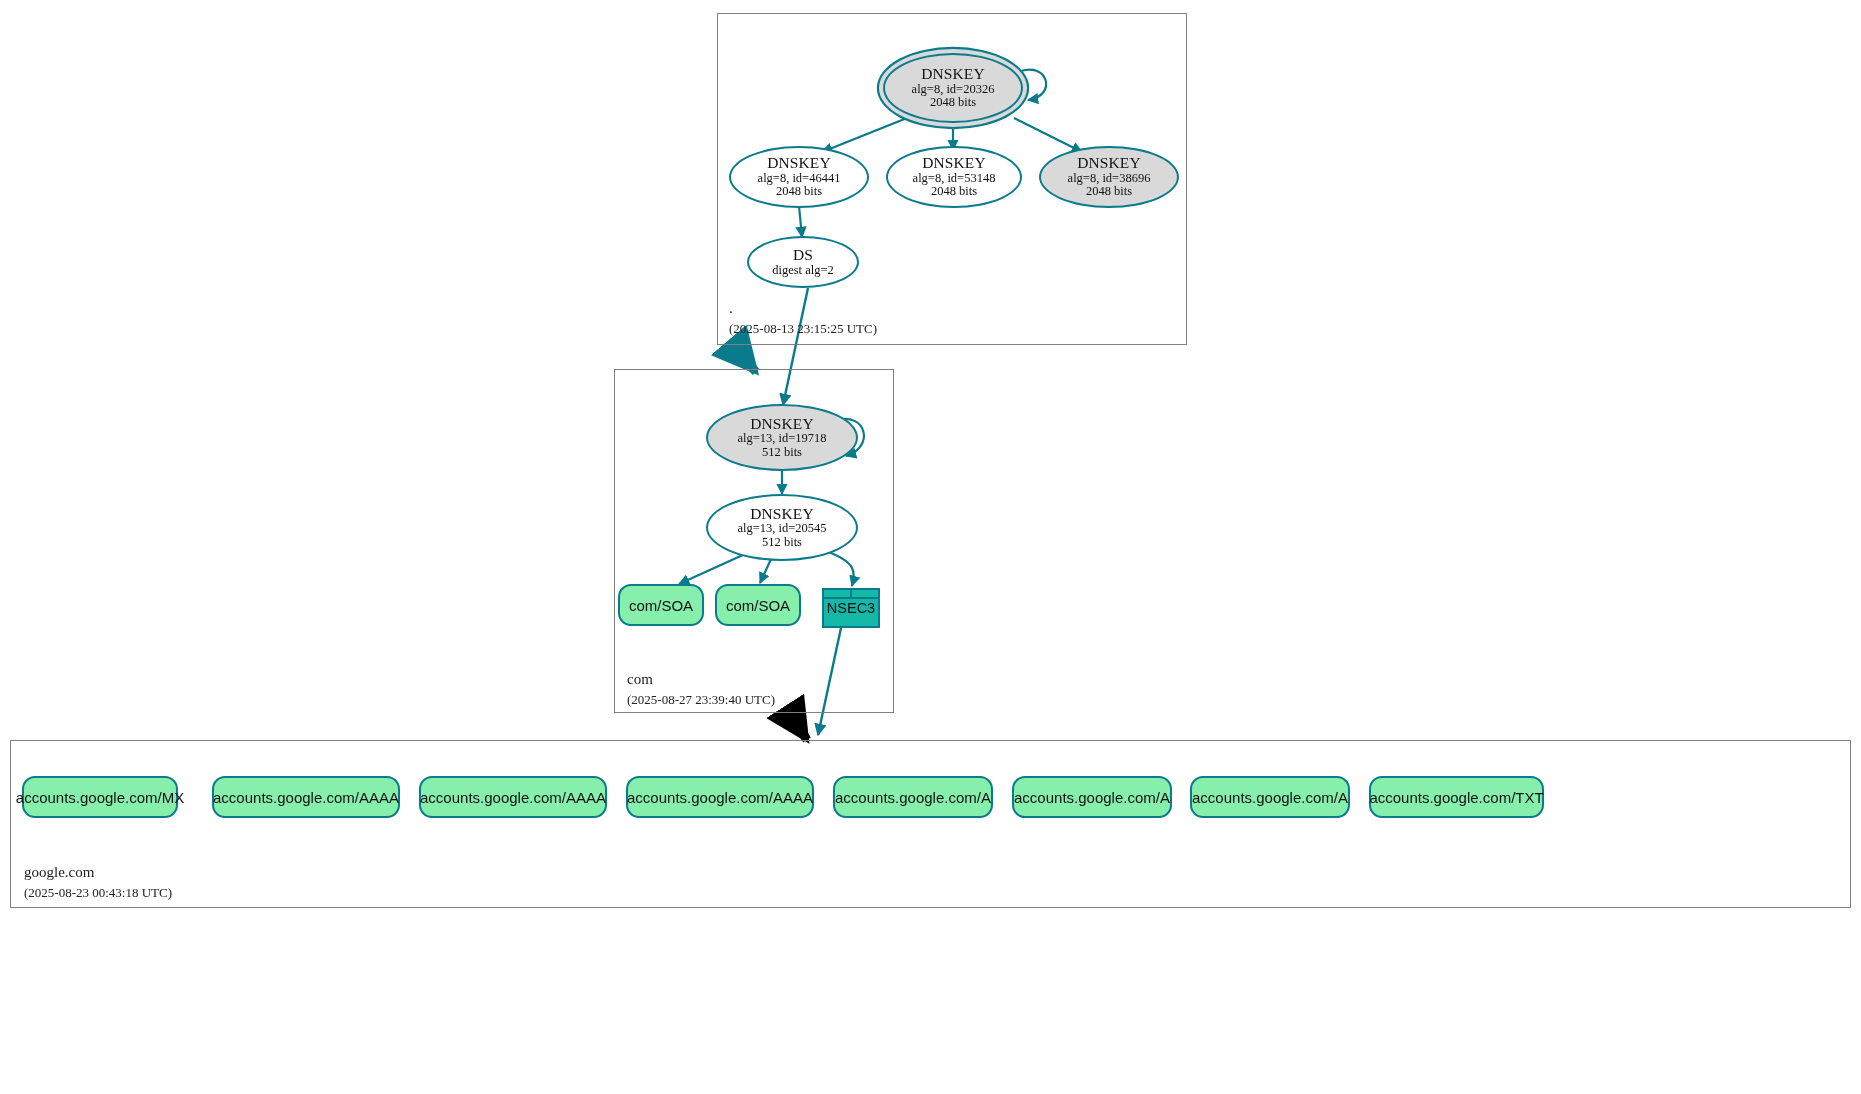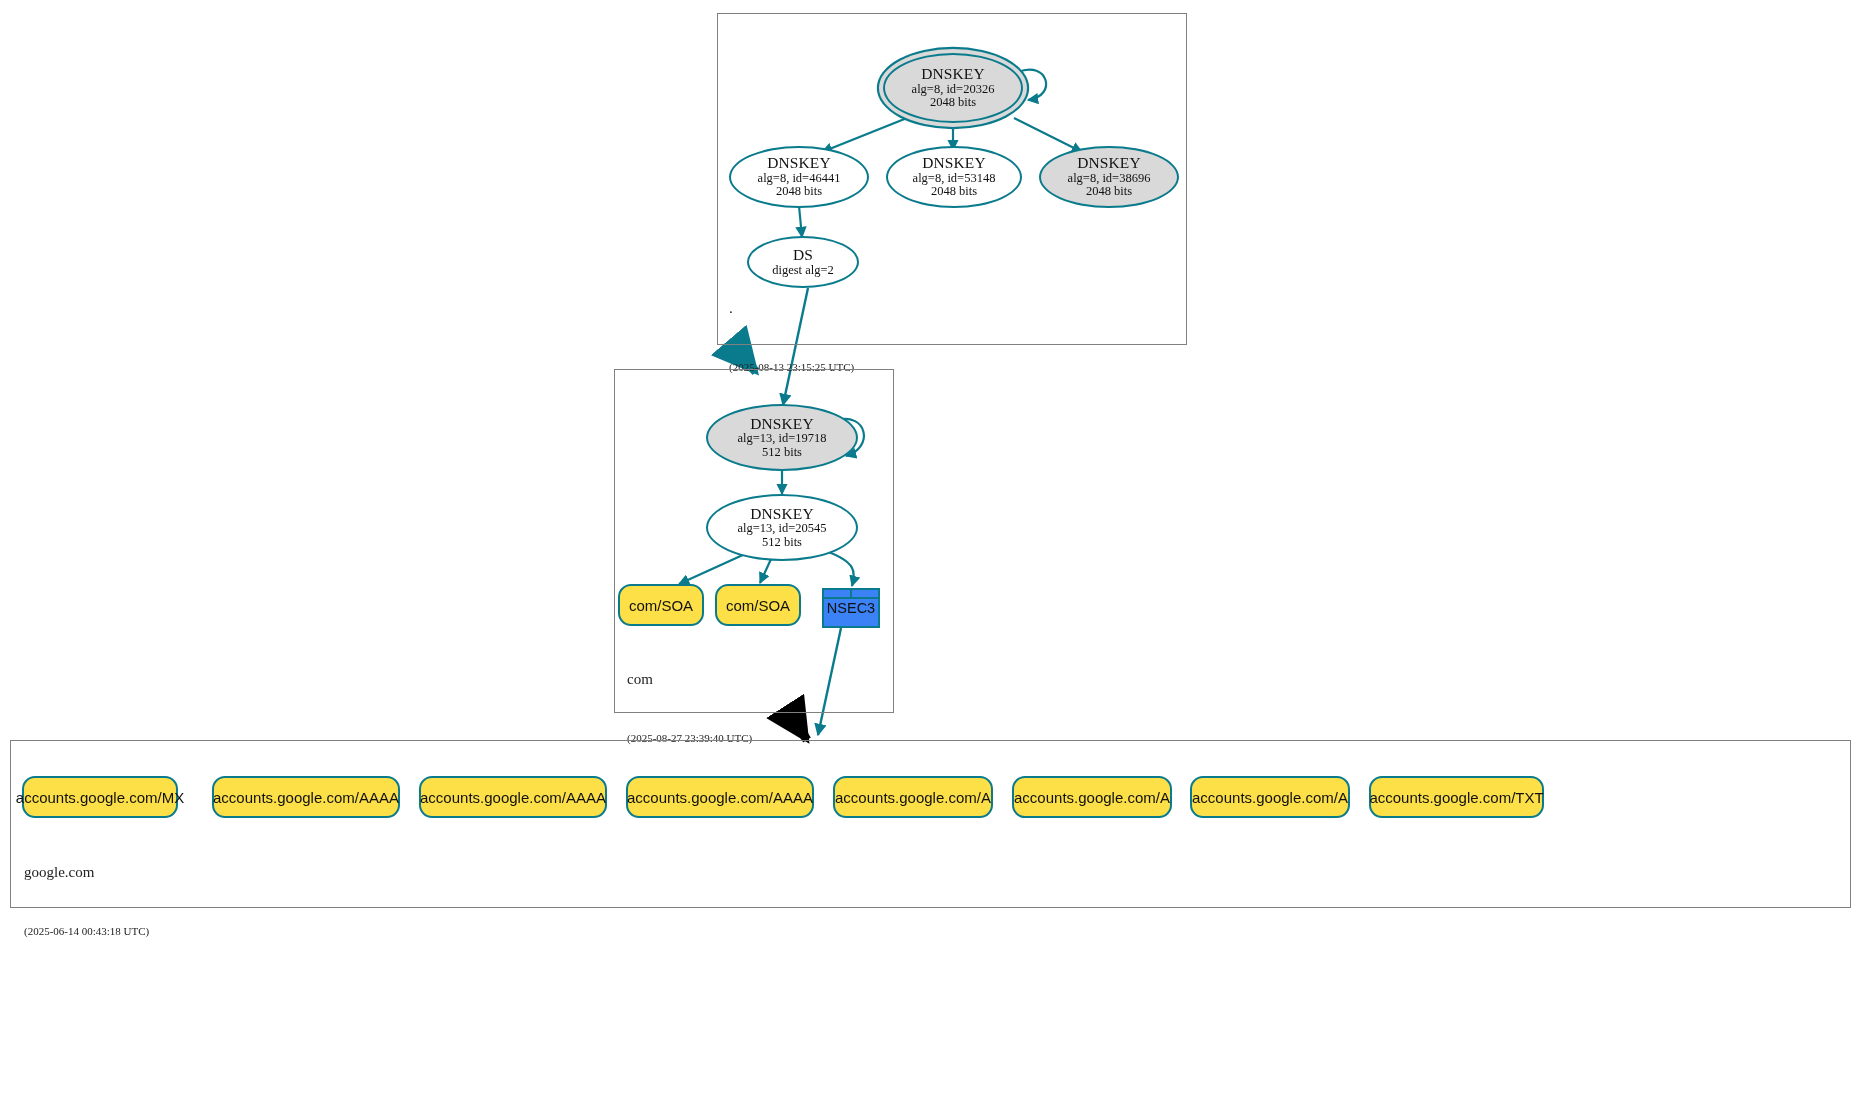--- a/index.html
+++ b/index.html
@@ -29,22 +29,21 @@
   .zone-label {
     position: absolute;
     font-family: "Liberation Serif", serif;
     color: #222222;
     white-space: nowrap;
   }
   .zone-name {
     font-size: 15px;
   }
   .zone-time {
-    font-size: 11px;
-    margin-top: 40px;
+    font-size: 13px;
   }
   
   .node-ellipse {
     position: absolute;
     box-sizing: border-box;
     border: 2.2px solid #0a7b8c;
     border-radius: 50%;
     display: flex;
     flex-direction: column;
     align-items: center;
@@ -72,35 +71,35 @@
     font-family: "Liberation Serif", serif;
     font-size: 12.5px;
     color: #111111;
   }
   
   .node-rrset {
     position: absolute;
     box-sizing: border-box;
     border: 2.2px solid #0a7b8c;
     border-radius: 13px;
-    background: #fde047;
+    background: #86efac;
     display: flex;
     align-items: center;
     justify-content: center;
     font-family: "Liberation Sans", sans-serif;
     font-size: 15px;
     color: #111111;
     white-space: nowrap;
   }
   
   .node-nsec3 {
     position: absolute;
     box-sizing: border-box;
     border: 2px solid #0a7b8c;
-    background: #3b82f6;
+    background: #14b8a6;
     display: flex;
     align-items: center;
     justify-content: center;
     font-family: "Liberation Sans", sans-serif;
     font-size: 14.5px;
     color: #111111;
   }
   .nsec3-split {
     position: absolute;
     background: #0a7b8c;
@@ -215,21 +214,21 @@
   </div>
 
   <div class="node-nsec3" style="left:822px; top:588px; width:58px; height:40px;">
     <span>NSEC3</span>
   </div>
   <div class="nsec3-split" style="left:822px; top:597px; width:58px; height:1.6px;"></div>
   <div class="nsec3-split" style="left:850px; top:588px; width:1.6px; height:9px;"></div>
 
   <div class="zone-box" style="left:10px; top:740px; width:1841px; height:168px;"></div>
   <div class="zone-label zone-name" style="left:24px; top:864px;">google.com</div>
-  <div class="zone-label zone-time" style="left:24px; top:885px;">(2025-06-14 00:43:18 UTC)</div>
+  <div class="zone-label zone-time" style="left:24px; top:885px;">(2025-08-23 00:43:18 UTC)</div>
 
   <div class="node-rrset" style="left:22px; top:776px; width:156px; height:42px;">
     <span>accounts.google.com/MX</span>
   </div>
   <div class="node-rrset" style="left:212px; top:776px; width:188px; height:42px;">
     <span>accounts.google.com/AAAA</span>
   </div>
   <div class="node-rrset" style="left:419px; top:776px; width:188px; height:42px;">
     <span>accounts.google.com/AAAA</span>
   </div>

